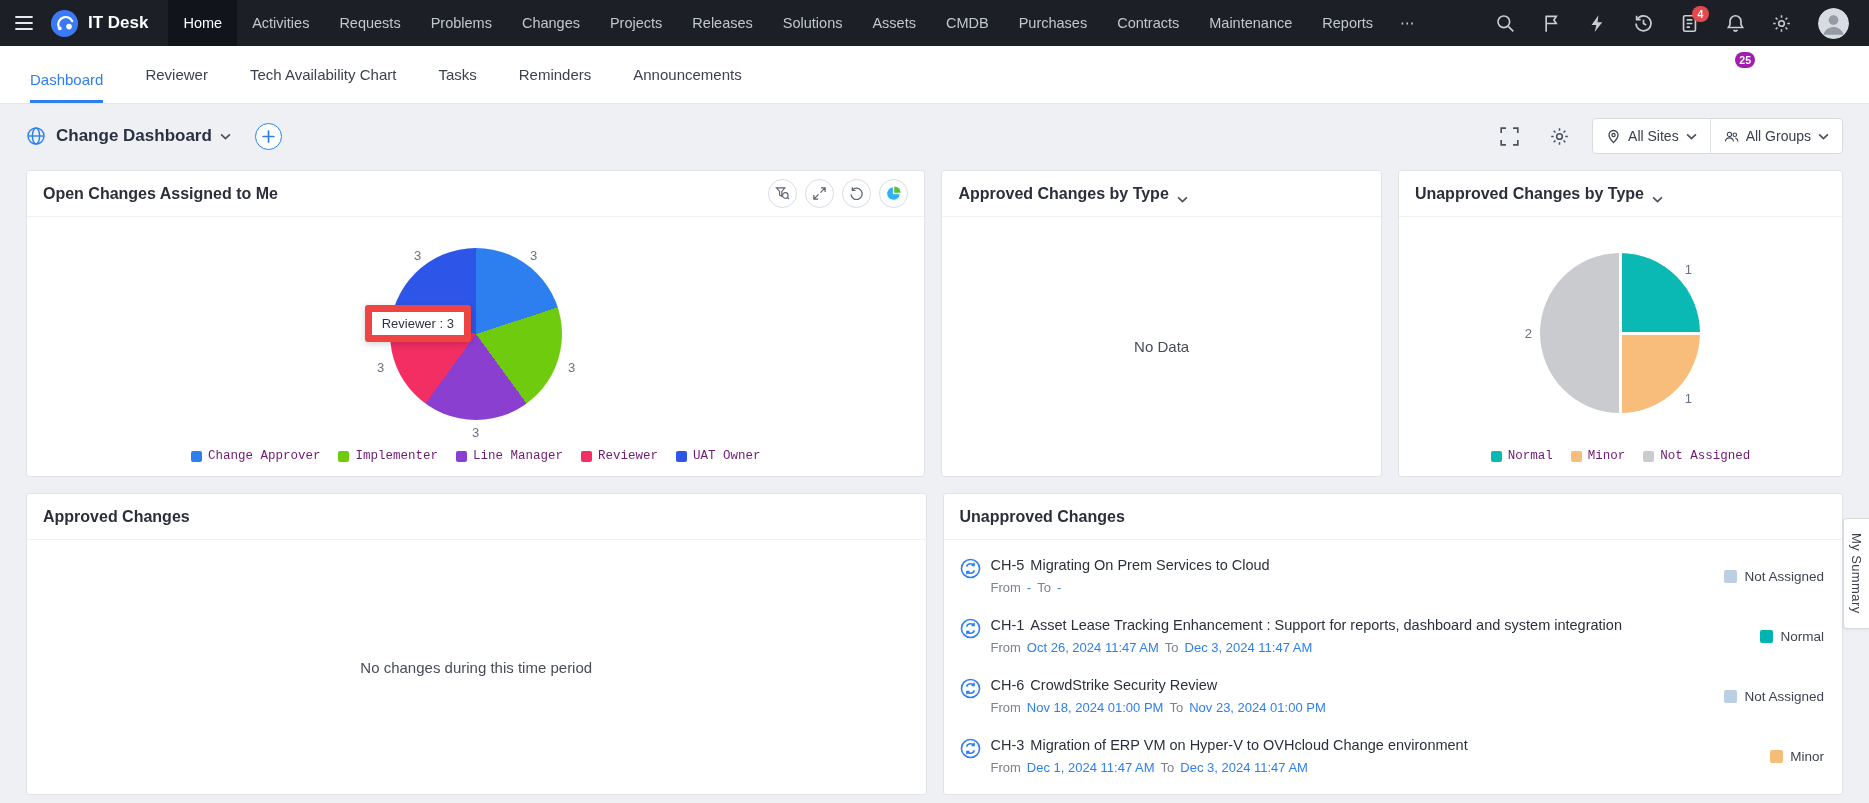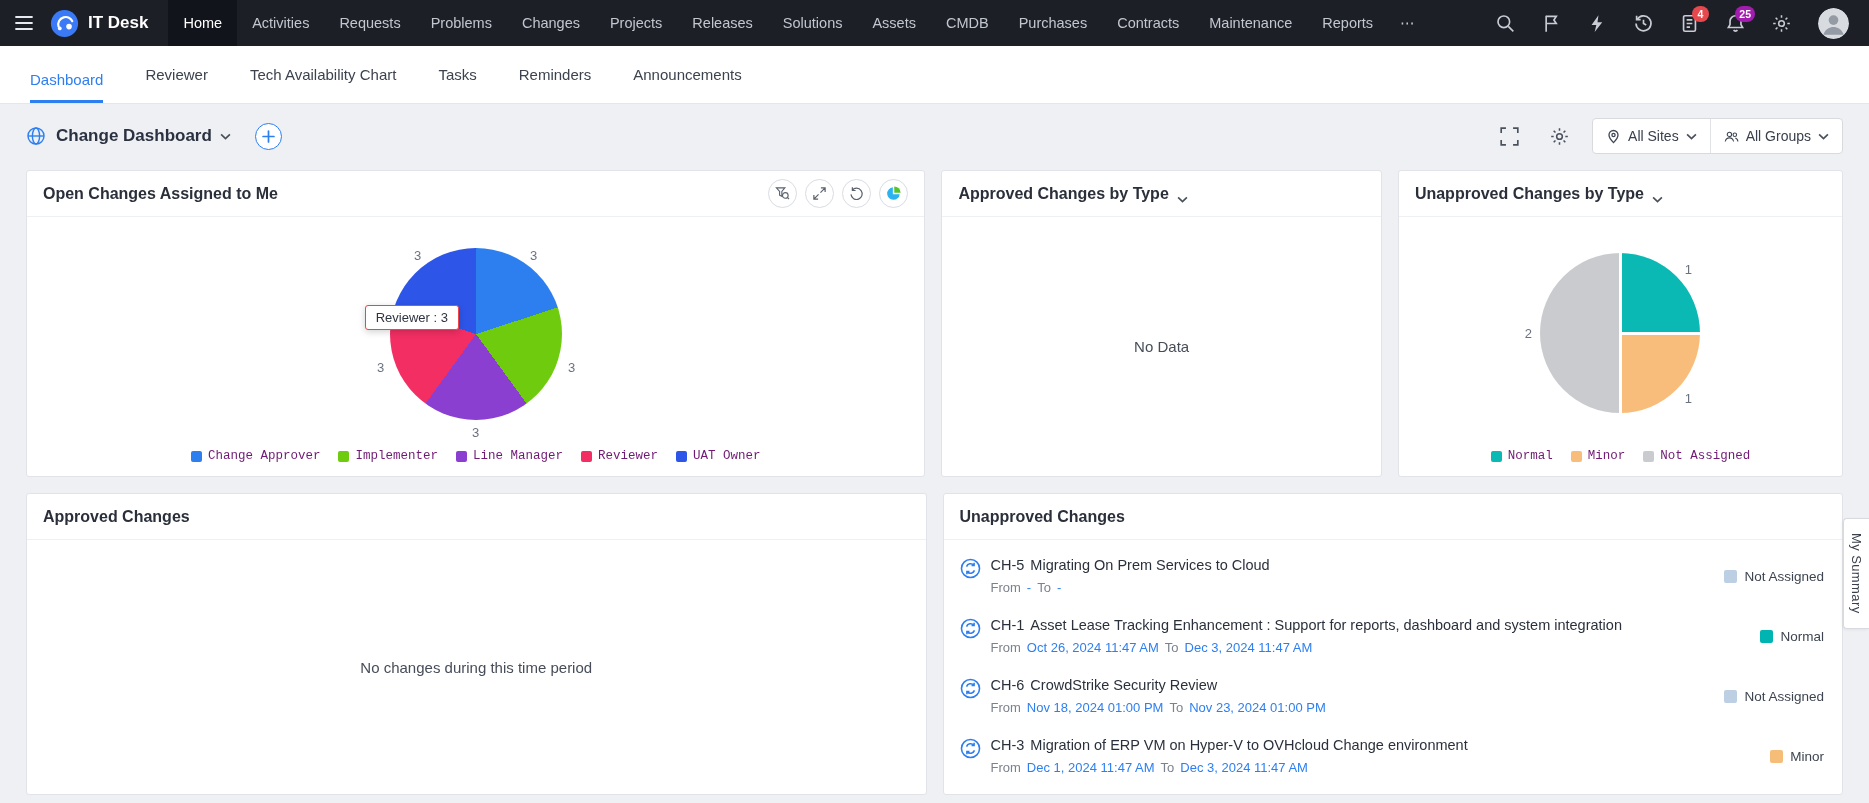--- a/index.html
+++ b/index.html
@@ -32,21 +32,21 @@
   .nav-item.more { padding: 0 12px; letter-spacing: 2px; }
   .nav-icons { margin-left: auto; display: flex; align-items: center; gap: 27px; padding-right: 20px; }
   .nav-ic { position: relative; width: 19px; height: 19px; color: #c9ccd4; cursor: pointer; }
   .nav-ic svg { width: 100%; height: 100%; }
   .badge {
     position: absolute; top: -8px; right: -10px; min-width: 17px; height: 16px;
     border-radius: 9px; font-size: 10.5px; font-weight: 700; color: #fff;
     display: flex; align-items: center; justify-content: center; padding: 0 4px;
   }
   .badge.red { background: #e5484d; }
-  .badge.blue { background: #a21caf; }
+  .badge.blue { background: #a21caf; margin-top: 46px; }
   .avatar { width: 31px; height: 31px; border-radius: 50%; overflow: hidden; cursor: pointer; }
 
   
   .tabbar {
     height: 58px; background: #fff; border-bottom: 1px solid #e4e6ea;
     display: flex; align-items: stretch; padding: 0 30px; gap: 42px;
   }
   .tab {
     display: flex; align-items: center; font-size: 15px; color: #3c434e;
     border-bottom: 3px solid transparent; padding-top: 3px; cursor: pointer; white-space: nowrap;
@@ -104,21 +104,21 @@
   .small .pie { inset: 20px; }
   .pie-label { position: absolute; transform: translate(-50%,-50%); font-size: 13px; color: #6a7280; }
   .p1-l0 { left: 163px; top: 26px; } .p1-l1 { left: 201px; top: 138px; }
   .p1-l2 { left: 105px; top: 203px; } .p1-l3 { left: 10px; top: 138px; }
   .p1-l4 { left: 47px; top: 26px; }
   .p2-l0 { left: 168px; top: 36px; } .p2-l1 { left: 168px; top: 165px; } .p2-l2 { left: 8px; top: 100px; }
   .gap-v { position: absolute; left: 50%; top: 18px; bottom: 18px; width: 3px; margin-left: -1.5px; background: #fff; }
   .gap-h { position: absolute; left: 50%; right: 18px; top: 50%; height: 3px; margin-top: -1.5px; background: #fff; }
   .pie-tooltip {
     position: absolute; left: -6px; top: 76px; z-index: 2; background: #fff;
-    border: 1px solid #ef4444; border-radius: 3px; box-shadow: 0 2px 7px rgba(0,0,0,.18);
+    border: 7px solid #ef4444; border-radius: 3px; box-shadow: 0 2px 7px rgba(0,0,0,.18);
     padding: 4px 10px; font-size: 13px; color: #2e3440; white-space: nowrap;
   }
   .legend { margin-top: auto; display: flex; gap: 18px; align-items: center; justify-content: flex-end; padding: 10px 6px 13px; font-size: 12.5px; color: #701a75; flex-wrap: nowrap; font-family: Liberation Mono, monospace; }
   .legend-item { display: flex; align-items: center; gap: 6px; white-space: nowrap; }
   .swatch { width: 11px; height: 11px; border-radius: 2px; flex: 0 0 11px; }
 
   
   .chg-list { display: flex; flex-direction: column; padding: 6px 0 8px; }
   .chg-row { display: flex; align-items: flex-start; padding: 11px 18px 11px 16px; gap: 10px; cursor: pointer; }
   .chg-ic { width: 21px; height: 21px; flex: 0 0 21px; margin-top: 1px; }

